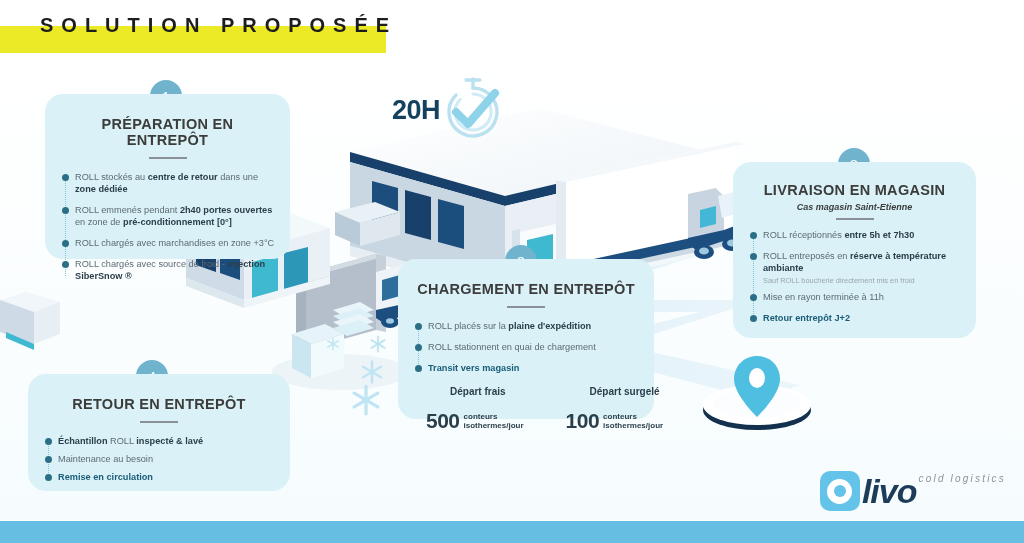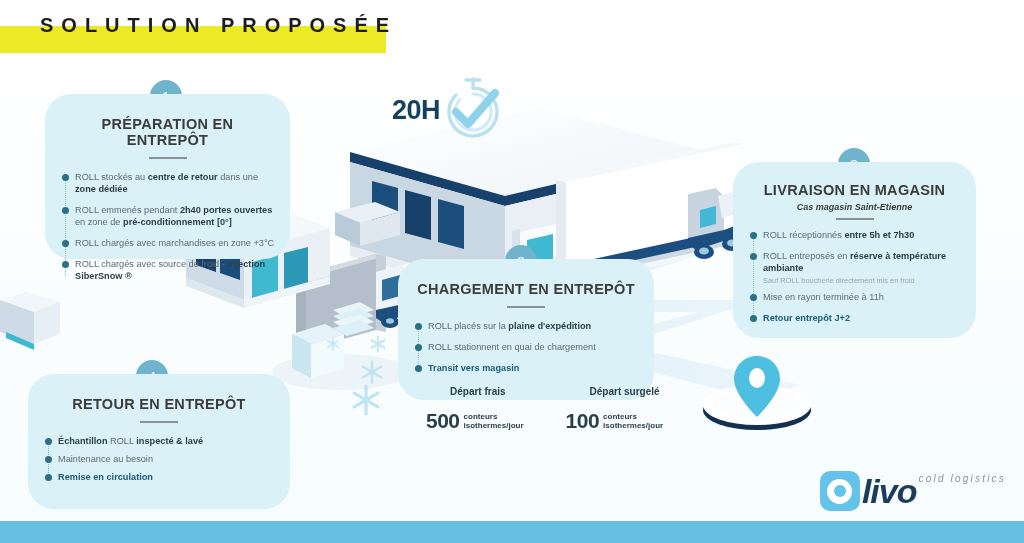--- a/index.html
+++ b/index.html
@@ -31,21 +31,21 @@
     background:#66bfe2;
   }
 
   
   .scene{position:absolute;left:0;top:0;width:1024px;height:543px;pointer-events:none;}
 
   
   .card{
     position:absolute;
     background:#d9f1f7;
-    border-radius:26px;
+    border-radius:18px;
     box-sizing:border-box;
   }
   .card-title{
     text-align:center;
     font-size:14.5px;
     font-weight:bold;
     color:#3c3c3b;
     letter-spacing:.3px;
     font-family:"Liberation Sans", sans-serif;
   }
@@ -337,21 +337,21 @@
       <div class="bullet"><span class="dot"></span><span><span>ROLL stockés au </span><b>centre de retour</b><span> dans une </span><b>zone dédiée</b></span></div>
       <div class="bullet"><span class="dot"></span><span><span>ROLL emmenés pendant </span><b>2h40 portes ouvertes</b><span> en zone de </span><b>pré-conditionnement [0°]</b></span></div>
       <div class="bullet"><span class="dot"></span><span><span>ROLL chargés avec marchandises en zone +3°C</span></span></div>
       <div class="bullet"><span class="dot"></span><span><span>ROLL chargés avec source de froid - </span><b>injection SiberSnow ®</b></span></div>
     </div>
   </div>
 
   <div class="step-circle" style="left:505px;top:245px;">
     <span>2</span>
   </div>
-  <div class="card" style="left:398px;top:259px;width:256px;height:141px;padding:22px 14px 0 14px;">
+  <div class="card" style="left:398px;top:259px;width:256px;height:160px;padding:22px 14px 0 14px;">
     <div class="card-title">CHARGEMENT EN ENTREPÔT</div>
     <div class="title-rule"></div>
     <div class="bullets">
       <div class="bullet-spine"></div>
       <div class="bullet"><span class="dot"></span><span><span>ROLL placés sur la </span><b>plaine d'expédition</b></span></div>
       <div class="bullet"><span class="dot"></span><span><span>ROLL stationnent en quai de chargement</span></span></div>
       <div class="bullet"><span class="dot"></span><span><span class="accent">Transit vers magasin</span></span></div>
     </div>
     <div class="stats">
       <div>
@@ -389,21 +389,21 @@
       <div class="bullet"><span class="dot"></span><span><span>ROLL réceptionnés </span><b>entre 5h et 7h30</b></span></div>
       <div class="bullet" style="margin-bottom:6px;"><span class="dot"></span><span><span>ROLL entreposés en </span><b>réserve à température ambiante</b><span class="note">Sauf ROLL boucherie directement mis en froid</span></span></div>
       <div class="bullet"><span class="dot"></span><span><span>Mise en rayon terminée à 11h</span></span></div>
       <div class="bullet"><span class="dot"></span><span><span class="accent">Retour entrepôt J+2</span></span></div>
     </div>
   </div>
 
   <div class="step-circle" style="left:136px;top:360px;">
     <span>4</span>
   </div>
-  <div class="card" style="left:28px;top:374px;width:262px;height:135px;padding:22px 14px 0 14px;">
+  <div class="card" style="left:28px;top:374px;width:262px;height:117px;padding:22px 14px 0 14px;">
     <div class="card-title">RETOUR EN ENTREPÔT</div>
     <div class="title-rule"></div>
     <div class="bullets">
       <div class="bullet-spine"></div>
       <div class="bullet" style="margin-bottom:6px;"><span class="dot"></span><span><b>Échantillon</b><span> ROLL </span><b>inspecté &amp; lavé</b></span></div>
       <div class="bullet" style="margin-bottom:6px;"><span class="dot"></span><span><span>Maintenance au besoin</span></span></div>
       <div class="bullet"><span class="dot"></span><span><span class="accent">Remise en circulation</span></span></div>
     </div>
   </div>
 

